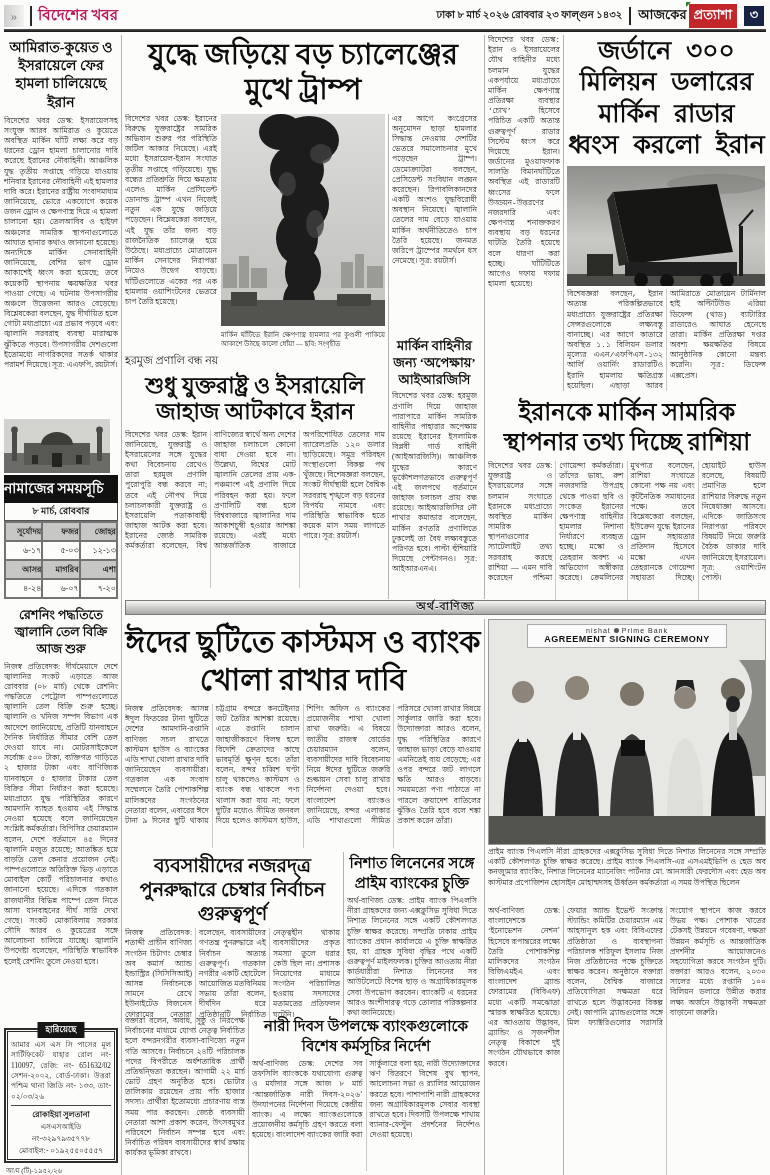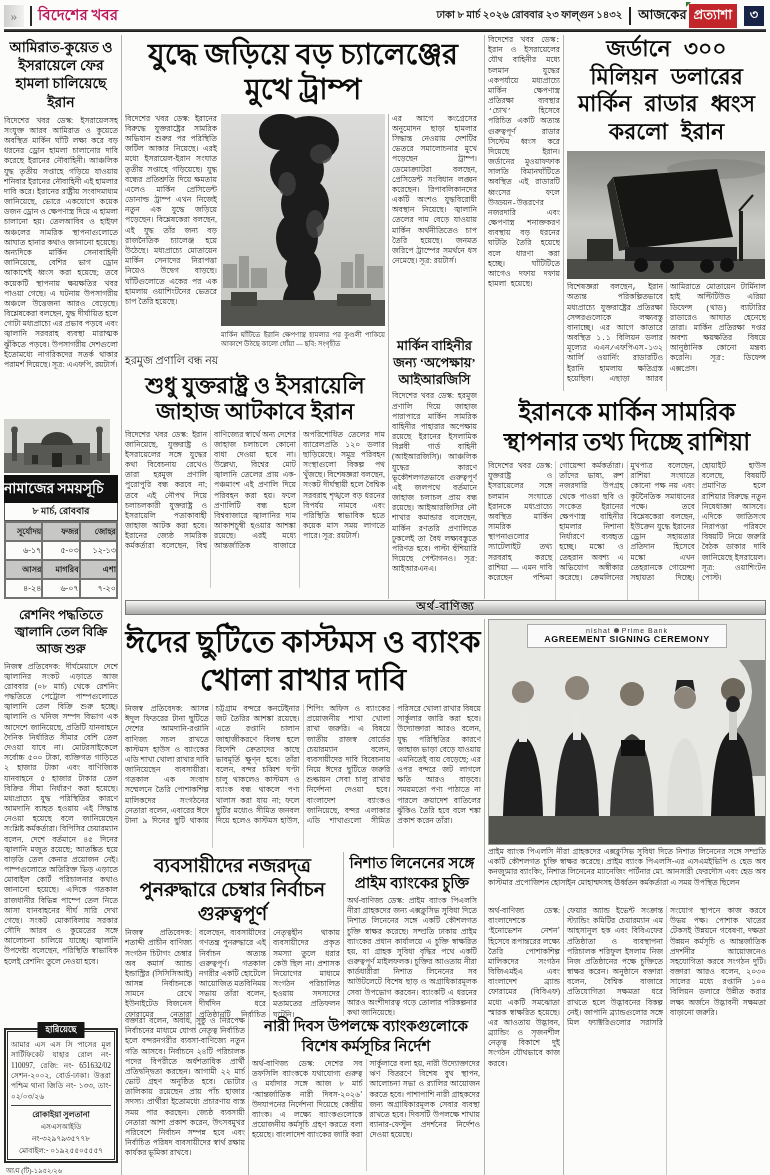--- a/index.html
+++ b/index.html
@@ -50,21 +50,21 @@
   .kicker { font-size:11px; font-weight:normal; }
   .hormuz-title { font-size:22px; line-height:1.2; margin:2px 0 4px; }
   .hormuz-body { height:158px; }
   .mid-right { width:85px; display:flex; flex-direction:column; }
   .trump-col2 { height:218px; }
   .irgc-title { font-size:13px; line-height:1.3; margin:6px 0 3px; }
   .irgc-body { flex:1; }
   .right-top { display:flex; height:356px;font-family:Liberation Mono, monospace; }
   .r-narrow { width:72px; }
   .r-main { flex:1; display:flex; flex-direction:column; }
-  .radar-title { font-size:22px; line-height:1.25; margin:2px 0 4px; }
+  .radar-title { font-size:25px; line-height:1.25; margin:2px 0 4px; }
   .radar-fig { width:100%; }
   .radar-body { height:128px; margin-top:3px; }
   .russia { margin-top:4px; }
   .russia-title { font-size:24px; line-height:1.25; margin:2px 0 4px; }
   .russia-body { height:150px; }
   
   .mosque-fig { margin:2px 0; }
   .prayer-head { background:#111; color:#fff; font-size:14px; font-weight:bold; text-align:left; padding:2px 0; }
   .prayer-date { border:1px solid #555; border-top:none; font-size:9.5px; font-weight:bold; text-align:center; padding:1px 0; }
   .prayer-table { width:100%; border-collapse:collapse; table-layout:fixed; }

